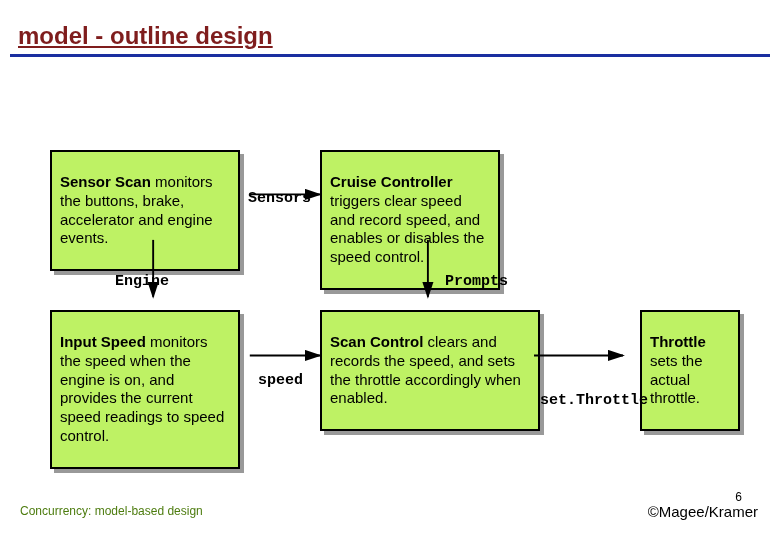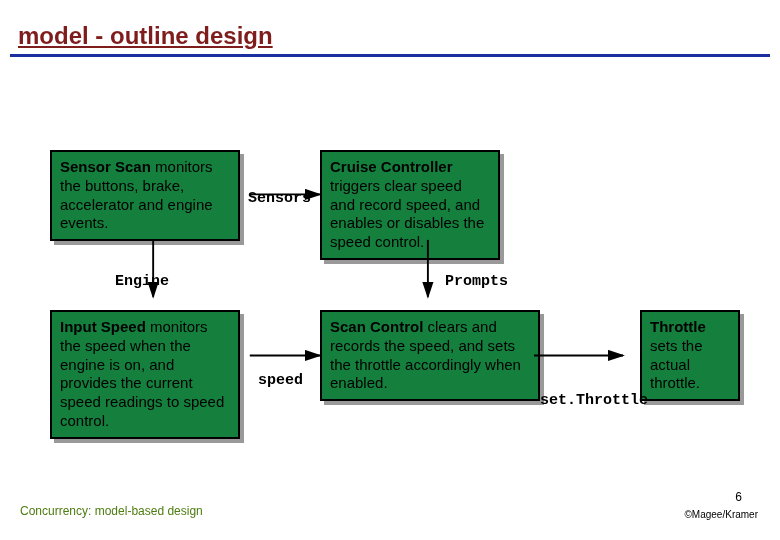--- a/index.html
+++ b/index.html
@@ -43,23 +43,23 @@
   .bullet .period { color: #8b1a1a; }
   .canvas {
     position: absolute;
     top: 120px;
     left: 0;
     right: 0;
     bottom: 40px;
   }
   .box {
     position: absolute;
-    background: #15803d;
+    background: #bef264;
     border: 2px solid #000;
-    padding: 6px 8px;
+    padding: 21px 8px;
     font-size: 15px;
     line-height: 1.25;
     color: #000;
     box-shadow: 4px 4px 0 #999;
   }
   .conn-label {
     position: absolute;
     font-family: "Courier New", monospace;
     font-weight: bold;
     font-size: 15px;
@@ -80,21 +80,21 @@
     right: 28px;
     font-family: Arial, sans-serif;
     font-size: 12px;
     color: #000;
   }
   .footer-right {
     position: absolute;
     bottom: 10px;
     right: 12px;
     font-family: Arial, sans-serif;
-    font-size: 10px;
+    font-size: 15px;
     color: #000;
   }
   svg.arrows {
     position: absolute;
     top: 0; left: 0;
     width: 100%; height: 100%;
     pointer-events: none;
   }
 </style>
 </head>

